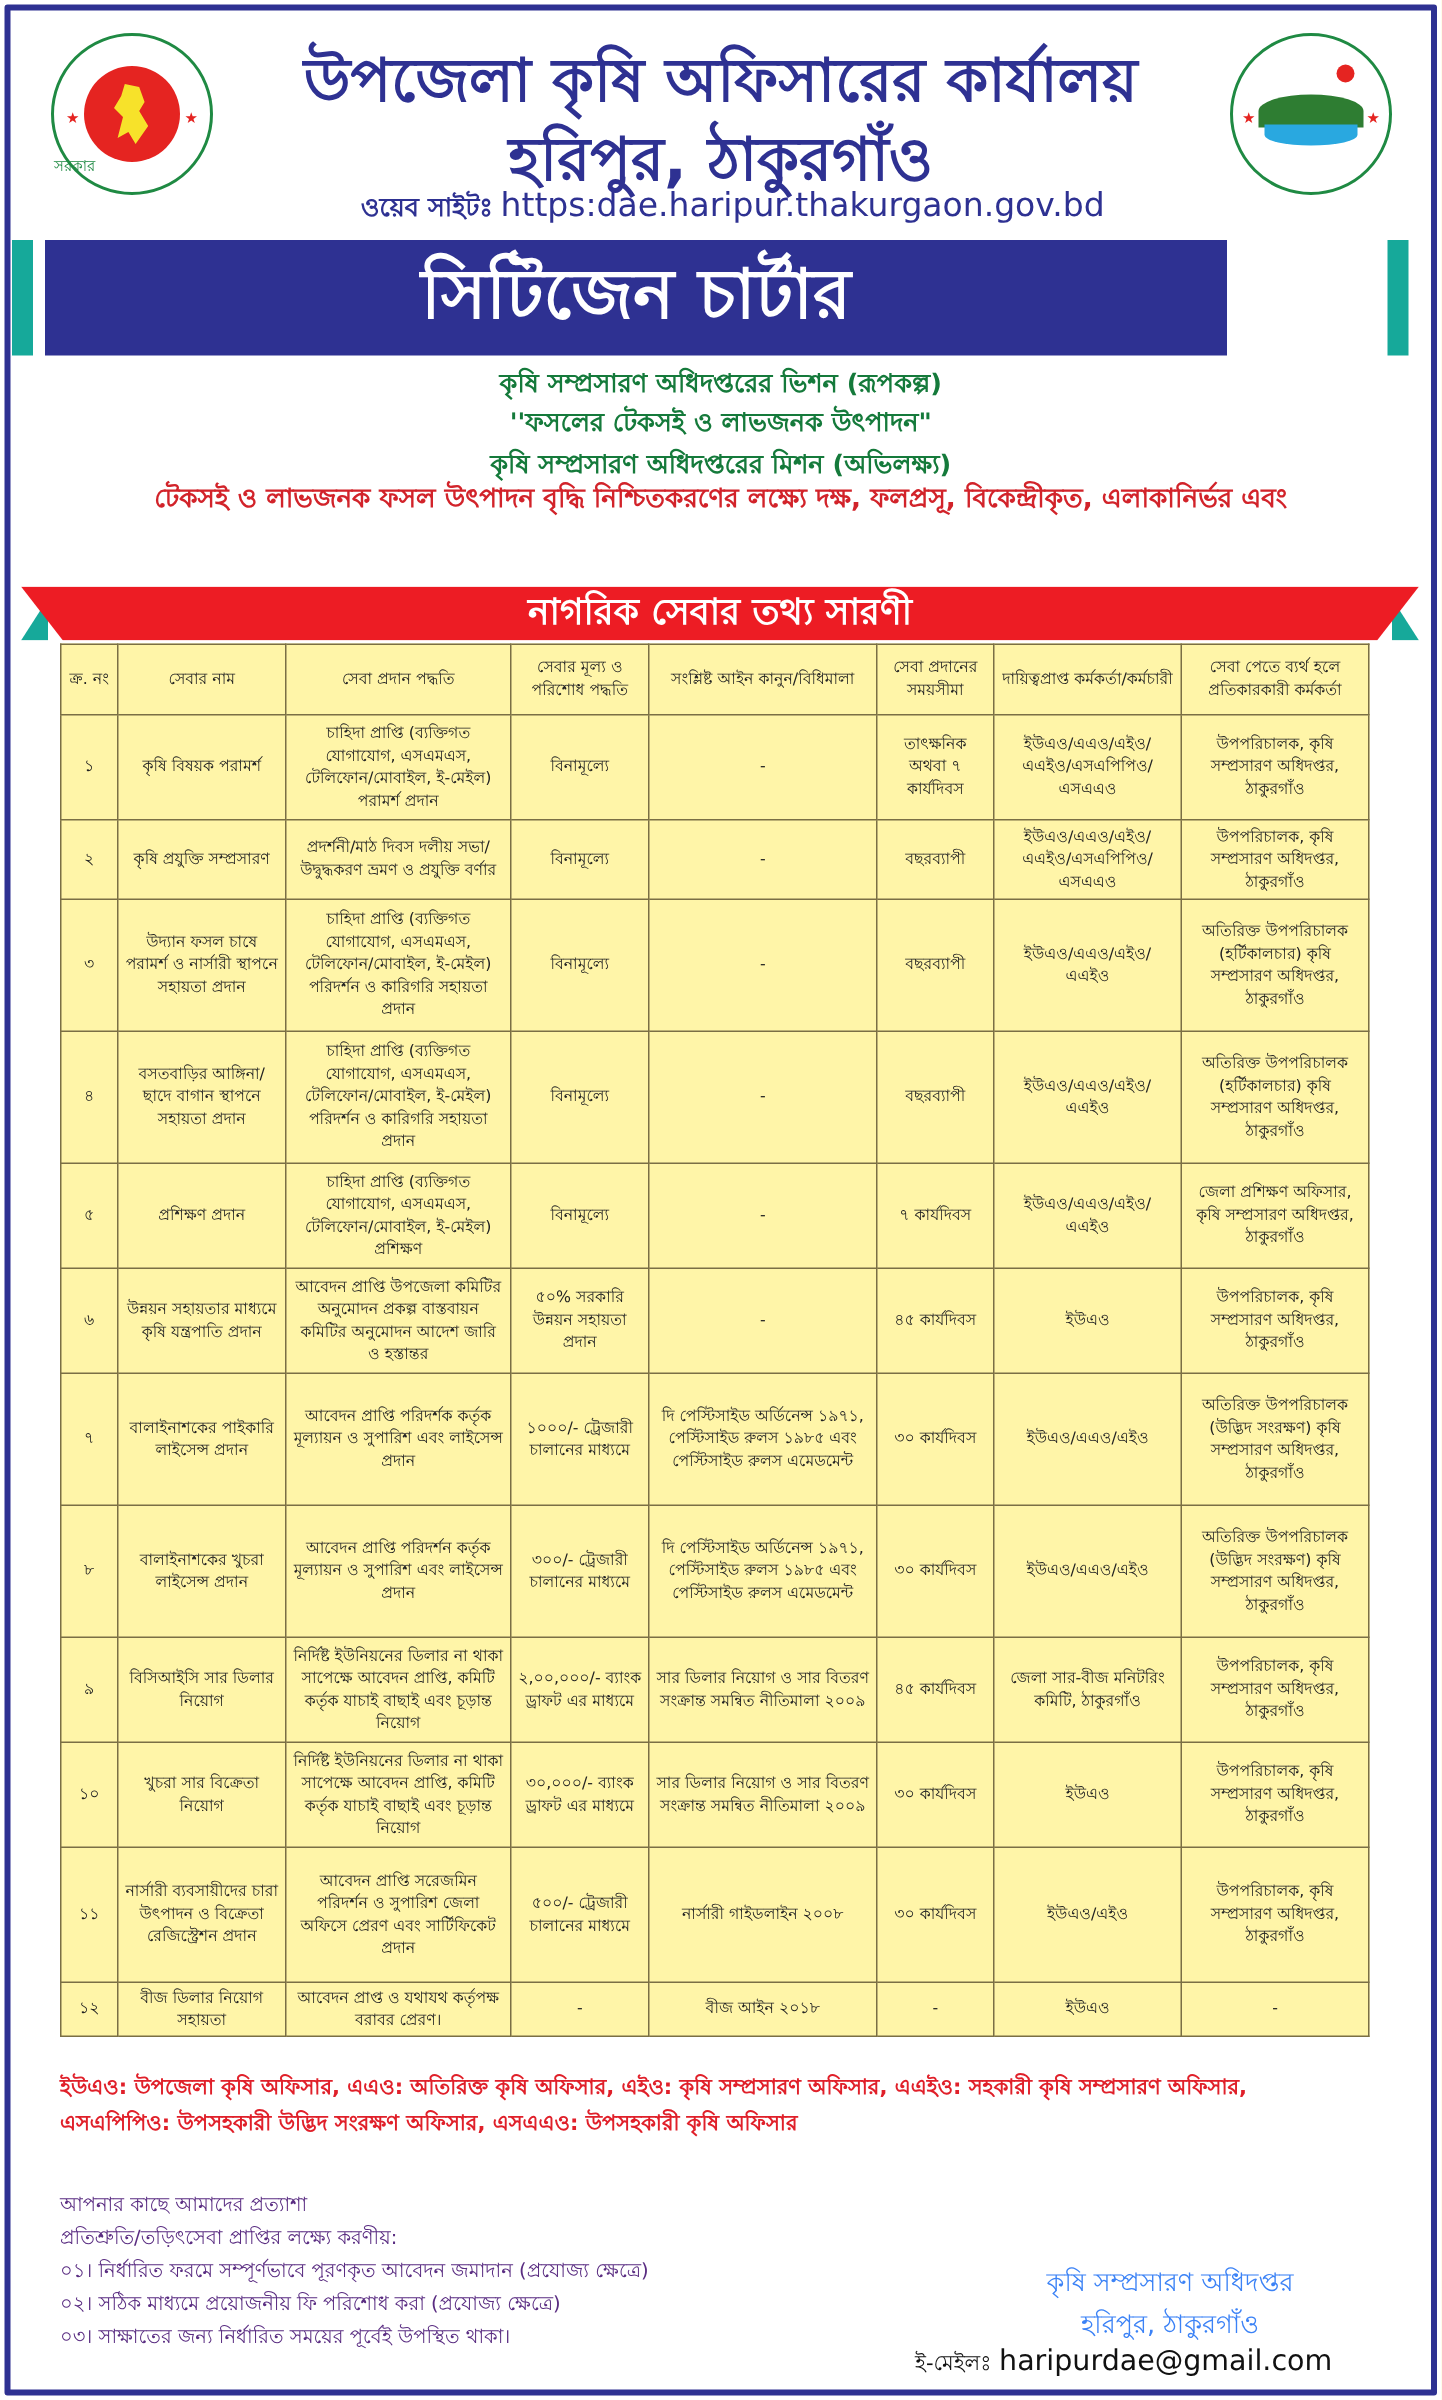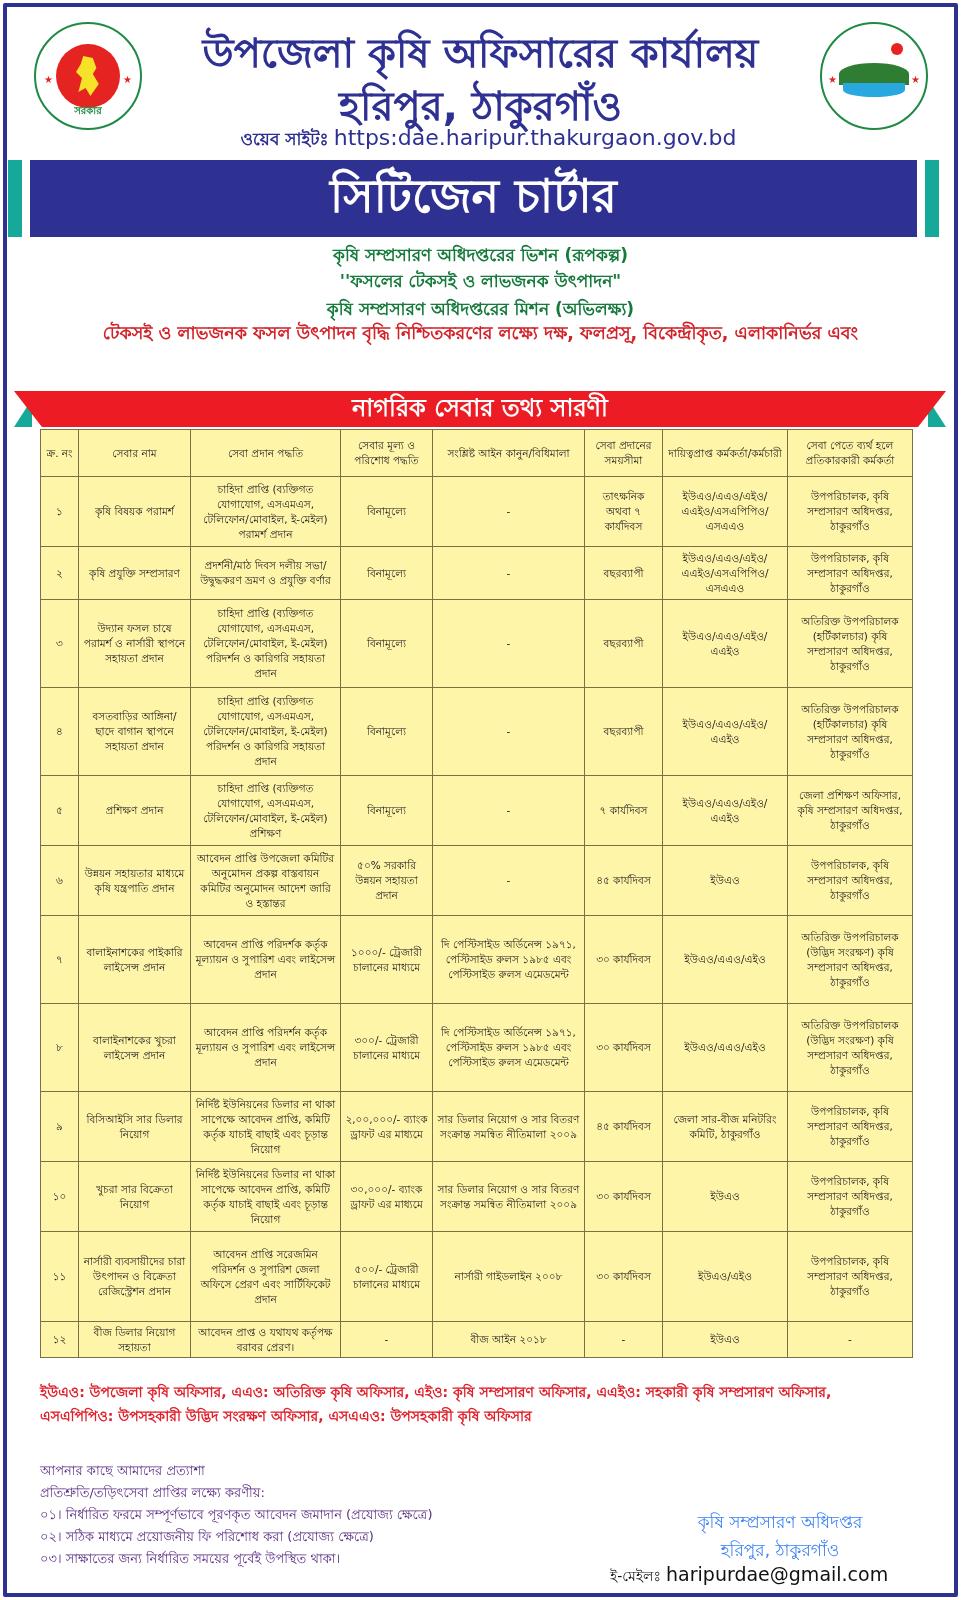--- a/index.html
+++ b/index.html
@@ -10,38 +10,38 @@
   .logo { position: absolute; top: 22px; width: 108px; height: 108px; border-radius: 50%;
           border: 2px solid #1f8a43; box-sizing: border-box; background: #fff;
           display: flex; align-items: center; justify-content: center; }
   .logo-left { left: 34px; }
   .logo-right { left: 820px; }
   .logo-left .disc { width: 64px; height: 64px; border-radius: 50%; background: #e52421;
                      display: flex; align-items: center; justify-content: center; }
   .logo-left .map { width: 24px; height: 40px; background: #f7e22a;
                     clip-path: polygon(30% 0,70% 5%,85% 30%,70% 45%,95% 70%,60% 100%,40% 80%,10% 90%,25% 55%,0 40%,20% 20%); }
   .logo-ring-text { position: absolute; font-size: 8px; color: #1f8a43; }
-  .logo-left .ring-bottom { bottom: 8px; left: 0; right: 0; text-align: center; font-size: 10px; color: #1f8a43; font-weight: bold;}
+  .logo-left .ring-bottom { bottom: 8px; left: 0; right: 0; font-size: 10px; color: #1f8a43; font-weight: normal;}
   .logo-right .scene { width: 70px; height: 46px; position: relative; }
   .logo-right .sun { position: absolute; right: 6px; top: -10px; width: 12px; height: 12px; border-radius: 50%; background: #e52421; }
   .logo-right .hill { position: absolute; left: 0; right: 0; bottom: 14px; height: 22px;
                       background: #2e7d32; border-radius: 50% 50% 0 0; }
   .logo-right .river { position: absolute; left: 4px; right: 4px; bottom: 2px; height: 14px;
                        background: #29a8e0; border-radius: 0 0 50% 50%; }
   .star { position: absolute; color: #e52421; font-size: 10px; top: 50px; }
 
   .title1 { position: absolute; left: 0; right: 0; top: 22px; text-align: center;
             font-size: 40px; color: #2e3192; font-weight: bold; }
   .title2 { position: absolute; left: 0; right: 0; top: 75px; text-align: center;
             font-size: 40px; color: #2e3192; font-weight: bold; }
   .website { position: absolute; left: 0; right: 0; top: 125px; text-align: center; color: #2e3192; }
   .website .lbl { font-size: 17px; font-weight: bold; margin-left: 16px; }
   .website .url { font-size: 22px; }
 
-  .cc-bar { position: absolute; left: 30px; top: 160px; width: 887px; height: 77px; background: #2e3192;
+  .cc-bar { position: absolute; left: 30px; top: 160px; width: 788px; height: 77px; background: #2e3192;
             color: #fff; font-size: 46px; font-weight: bold; display: flex; align-items: center; justify-content: center; }
   .teal-strip { position: absolute; top: 160px; width: 14px; height: 77px; background: #16a99a; }
   .teal-left { left: 8px; }
   .teal-right { left: 925px; }
 
   .vision { position: absolute; left: 0; right: 0; text-align: center; color: #157a3b; font-size: 17px; font-weight: bold; }
   .mission-text { position: absolute; left: 20px; right: 20px; text-align: center; color: #d2232a; font-size: 17.5px; font-weight: bold; line-height: 27px; }
 
   .banner-wrap { position: absolute; left: 14px; top: 391px; width: 932px; height: 38px; }
   .banner-teal-l { position: absolute; left: 0; top: 8px; width: 18px; height: 28px; background: #16a99a;

